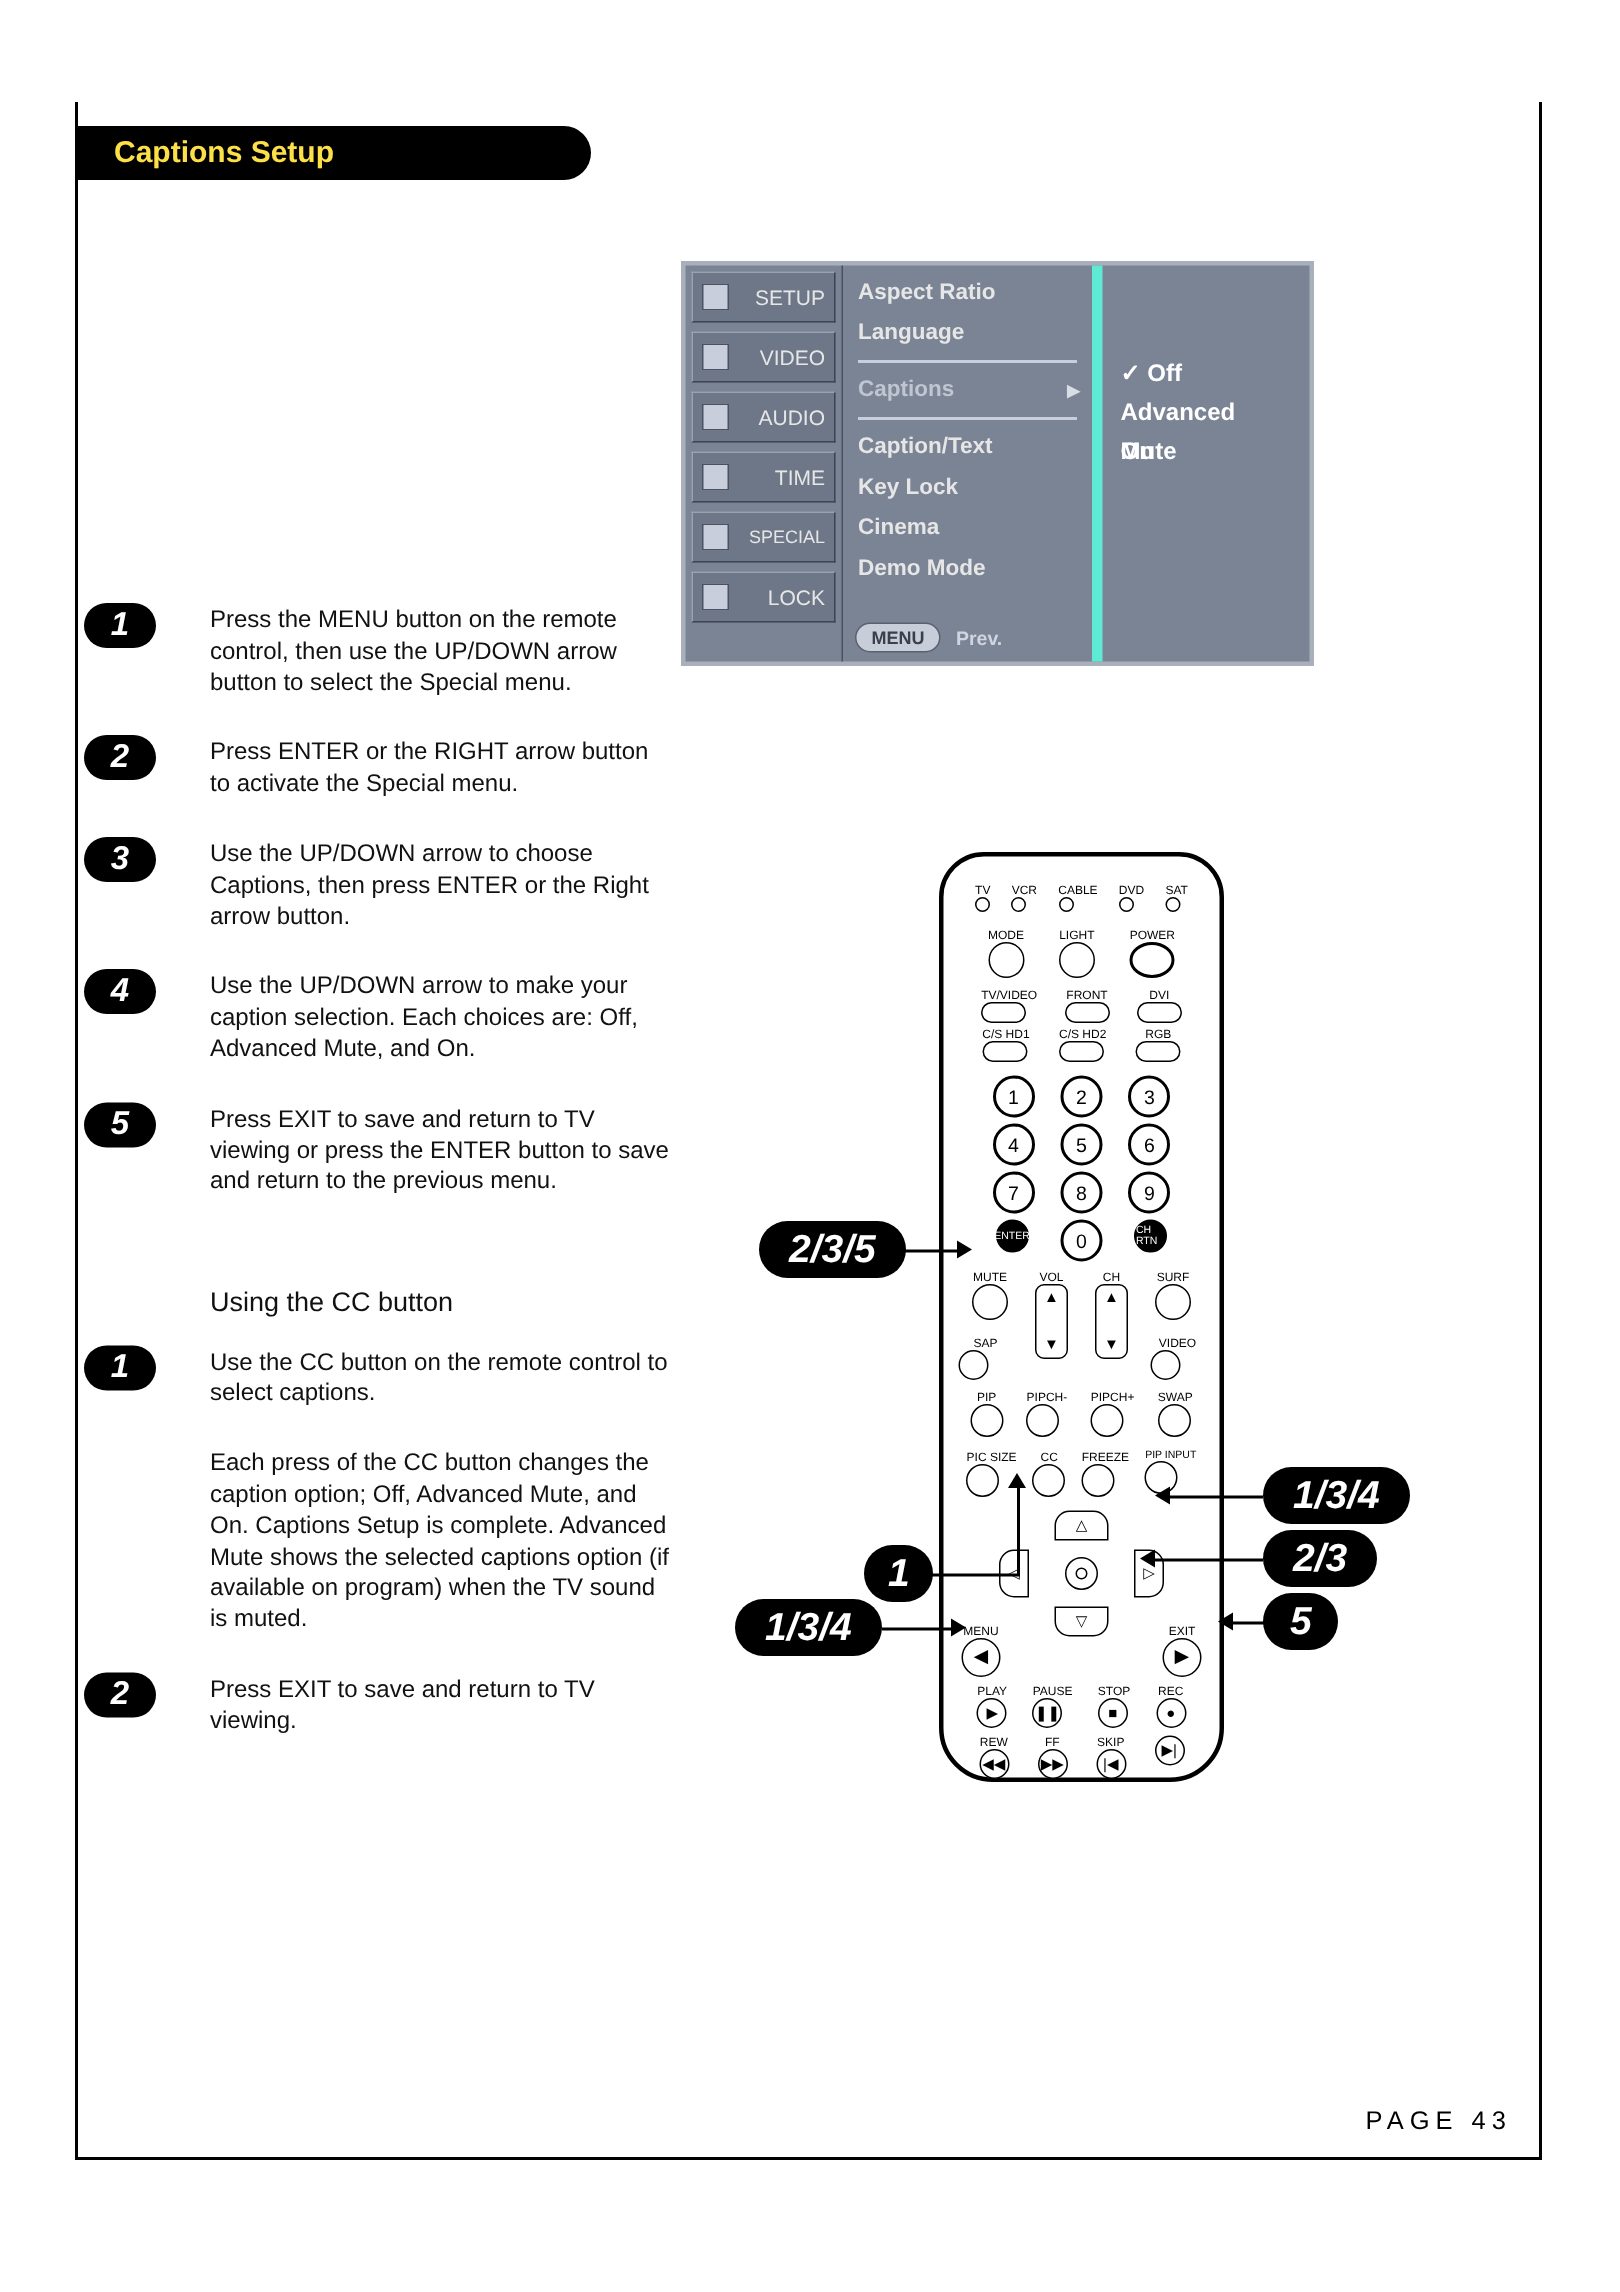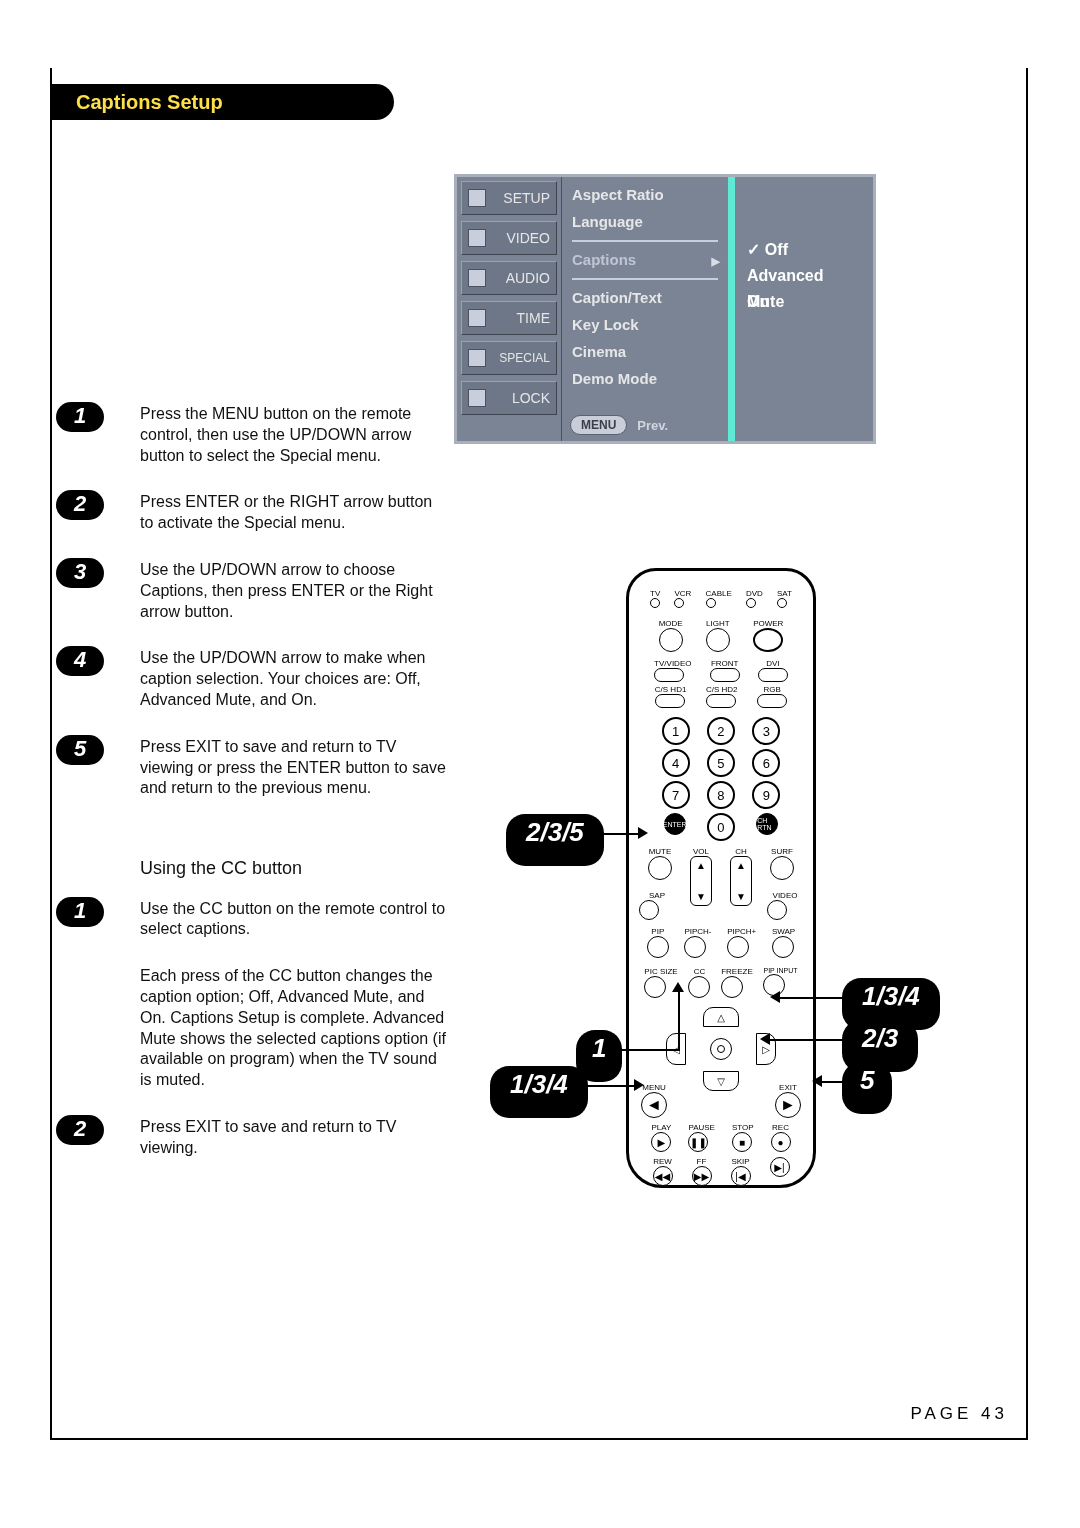--- a/index.html
+++ b/index.html
@@ -170,21 +170,21 @@
   .btn-c { width:24px; height:24px; border:1.5px solid #000; border-radius:50%; background:#fff; }
   .btn-o { width:28px; height:28px; border:2px solid #000; border-radius:50%; background:#fff; display:flex; align-items:center; justify-content:center; font-size:13px; }
   .btn-pill { width:30px; height:14px; border:1.5px solid #000; border-radius:8px; background:#fff; }
   .btn-sm { width:20px; height:20px; border:1.5px solid #000; border-radius:50%; background:#fff; display:flex;align-items:center;justify-content:center;font-size:10px;}
   .btn-dark { width:22px; height:22px; border:1.5px solid #000; border-radius:50%; background:#000; color:#fff; font-size:9px; display:flex;align-items:center;justify-content:center;}
   .num { font-family:Arial; }
 
   
   .callout-pill {
     position:absolute;
-    height:52px;
+    height:38px;
     background:#000; color:#fff;
     border-radius:19px;
     font-weight:bold; font-style:italic;
     font-size:26px;
     padding:0 20px;
     line-height:36px;
     text-align:center;
   }
   .callout-line {
     position:absolute; background:#000;
@@ -274,21 +274,21 @@
   <div class="step">
     <div class="step-num">2</div>
     <div class="step-text">Press ENTER or the RIGHT arrow button to activate the Special menu.</div>
   </div>
   <div class="step">
     <div class="step-num">3</div>
     <div class="step-text">Use the UP/DOWN arrow to choose Captions, then press ENTER or the Right arrow button.</div>
   </div>
   <div class="step">
     <div class="step-num">4</div>
-    <div class="step-text">Use the UP/DOWN arrow to make when caption selection. Your choices are: Off, Advanced Mute, and On.</div>
+    <div class="step-text">Use the UP/DOWN arrow to make your caption selection. Each choices are: Off, Advanced Mute, and On.</div>
   </div>
   <div class="step">
     <div class="step-num">5</div>
     <div class="step-text">Press EXIT to save and return to TV viewing or press the ENTER button to save and return to the previous menu.</div>
   </div>
 
   <div class="section2">
     <div class="subhead">Using the CC button</div>
 
     <div class="step">

